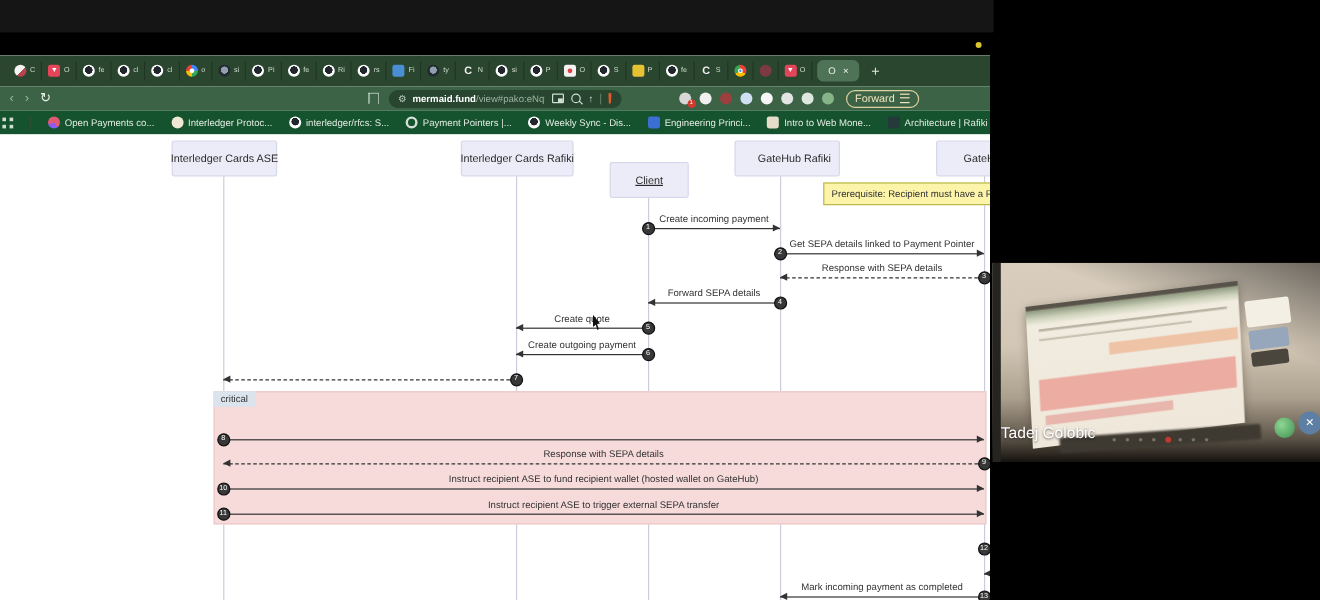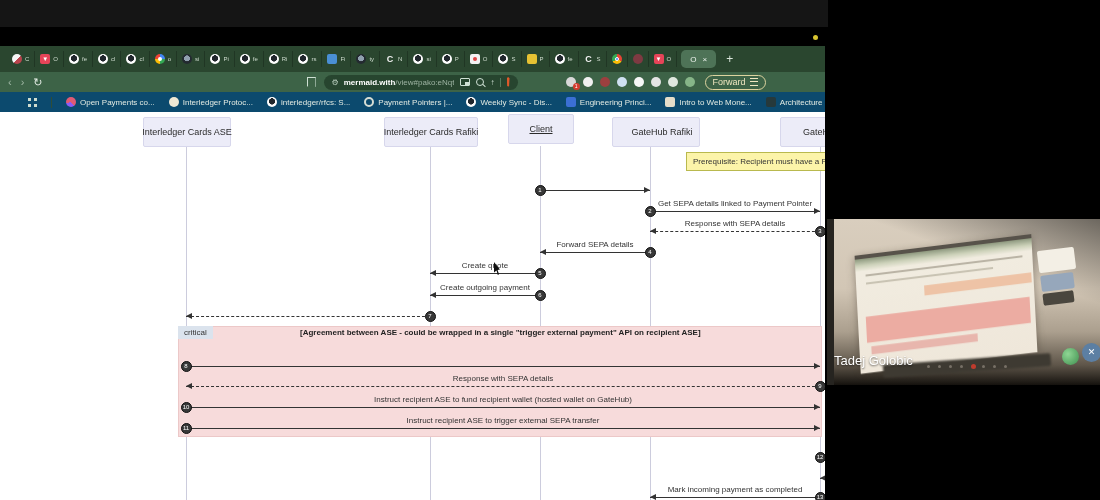--- a/index.html
+++ b/index.html
@@ -60,21 +60,21 @@
   .pill-sep{width:1px;height:9px;background:#567a5e;margin-left:6px;}
   .shield{width:9px;height:10px;background:#e0592a;margin-left:6px;
      clip-path:polygon(50% 0,100% 12%,86% 82%,50% 100%,14% 82%,0 12%);}
   #ext-row{display:flex;align-items:center;gap:7px;margin-left:48px;}
   .ext{width:10px;height:10px;border-radius:50%;position:relative;}
   .ext .badge{position:absolute;right:-4px;bottom:-3px;width:7px;height:7px;border-radius:50%;background:#d43b2f;color:#fff;font-size:5px;line-height:7px;text-align:center;}
   #update-btn{margin-left:10px;border:1px solid #dcd39f;border-radius:8px;color:#efe6c0;font-size:9px;padding:1px 7px 2px;display:flex;align-items:center;gap:4px;}
   .hamburger{display:inline-block;width:8px;height:6px;border-top:1px solid #efe6c0;border-bottom:1px solid #efe6c0;position:relative;}
   .hamburger::after{content:"";position:absolute;left:0;top:2px;width:8px;height:1px;background:#efe6c0;}
   
-  #bookmarksbar{left:0;top:46px;width:100%;height:20px;background:#0c4a6e;display:flex;align-items:center;padding:0 28px;box-sizing:border-box;gap:14px;text-align:right;}
+  #bookmarksbar{left:0;top:46px;width:100%;height:20px;background:#14532d;display:flex;align-items:center;padding:0 2px;box-sizing:border-box;gap:14px;text-align:right;}
   #apps-grid{width:9px;height:9px;flex:none;background:
      linear-gradient(#cfdccf,#cfdccf) 0 0/3px 3px no-repeat,linear-gradient(#cfdccf,#cfdccf) 6px 0/3px 3px no-repeat,
      linear-gradient(#cfdccf,#cfdccf) 0 6px/3px 3px no-repeat,linear-gradient(#cfdccf,#cfdccf) 6px 6px/3px 3px no-repeat;}
   .bm-sep{width:1px;height:11px;background:#2f4d37;flex:none;}
   .bm{display:flex;align-items:center;gap:4px;flex:none;}
   .bm span.lbl{font-size:8px;color:#e2eae2;white-space:nowrap;}
   
   #page{left:0;top:66px;width:825px;height:388px;background:#fff;overflow:hidden;}
   .actor{position:absolute;height:28px;background:#ececf8;border:1px solid #d7d7ec;border-radius:2px;
      color:#2b2b2b;font-size:9px;display:flex;align-items:center;justify-content:center;white-space:nowrap;}
@@ -233,21 +233,21 @@
   </div>
   <div class="abs" id="tab-chevron">∨</div>
 
   <div class="abs" id="toolbar">
     <span class="nav-ic">‹</span>
     <span class="nav-ic">›</span>
     <span class="nav-ic lit">↻</span>
     <span id="bookmark-flag"></span>
     <div id="url-pill">
       <span id="site-ic">⚙</span>
-      <span id="url-text"><b id="url-domain">mermaid.with</b><span id="url-path">/view#pako:eNqtVk1v2kAQ_Suj7SWRgIDBAXxAQjRNc0iLkp4qLos92CvsXbJeQ9i…</span></span>
+      <span id="url-text"><b id="url-domain">mermaid.fund</b><span id="url-path">/view#pako:eNqtVk1v2kAQ_Suj7SWRgIDBAXxAQjRNc0iLkp4qLos92CvsXbJeQ9i…</span></span>
       <span class="pill-ic pip"></span>
       <span class="pill-ic mag"></span>
       <span class="pill-ic">↑</span>
       <span class="pill-sep"></span>
       <span class="shield"></span>
     </div>
     <div id="ext-row">
         <span class="ext" style="background: rgb(216, 216, 216);">
           <span class="badge">1</span>
         </span>
@@ -303,32 +303,32 @@
       </div>
     </div>
 
   <div class="abs" id="page">
     <div id="diagram" style="position:absolute;inset:0;">
         <div class="lifeline" style="left: 185.5px;"></div>
         <div class="actor" style="left: 143px; top: 5px; width: 86px;">Interledger Cards ASE</div>
         <div class="lifeline" style="left: 429.5px;"></div>
         <div class="actor" style="left: 384px; top: 5px; width: 92px;">Interledger Cards Rafiki</div>
         <div class="lifeline" style="left: 539.5px;"></div>
-        <div class="actor" style="left: 508px; top: 2px; width: 64px; text-decoration: underline;">Client</div>
+        <div class="actor" style="left: 508px; top: 23px; width: 64px; text-decoration: underline;">Client</div>
         <div class="lifeline" style="left: 649.5px;"></div>
         <div class="actor" style="left: 612px; top: 5px; width: 74px; padding-left: 12px;">GateHub Rafiki</div>
         <div class="lifeline" style="left: 819.5px;"></div>
         <div class="actor" style="left: 780px; top: 5px; width: 80px;">GateHub</div>
         <div id="note">Prerequisite: Recipient must have a Payme</div>
         <div id="critical-rect"></div>
         <div id="critical-chip">critical</div>
-        <div id="critical-title">[Agreement between ASE - could be wrapped in a single "trigger external payment" API on recipient ASE]</div>
         <div class="mline" style="left: 540px; width: 110px; top: 78px;"></div>
         <div class="ah ah-r" style="left: 644px; top: 75px;"></div>
         <div class="num" style="left: 534.5px; top: 72.5px;">1</div>
+        <div class="mtext" style="left: 395px; top: 66px;">Create incoming payment</div>
         <div class="mline" style="left: 650px; width: 170px; top: 99px;"></div>
         <div class="ah ah-r" style="left: 814px; top: 96px;"></div>
         <div class="num" style="left: 644.5px; top: 93.5px;">2</div>
         <div class="mtext" style="left: 535px; top: 87px;">Get SEPA details linked to Payment Pointer</div>
         <div class="mline dashed" style="left: 650px; width: 170px; top: 119px;"></div>
         <div class="ah ah-l" style="left: 650px; top: 116px;"></div>
         <div class="num" style="left: 814.5px; top: 113.5px;">3</div>
         <div class="mtext" style="left: 535px; top: 107px;">Response with SEPA details</div>
         <div class="mline" style="left: 540px; width: 110px; top: 140px;"></div>
         <div class="ah ah-l" style="left: 540px; top: 137px;"></div>

